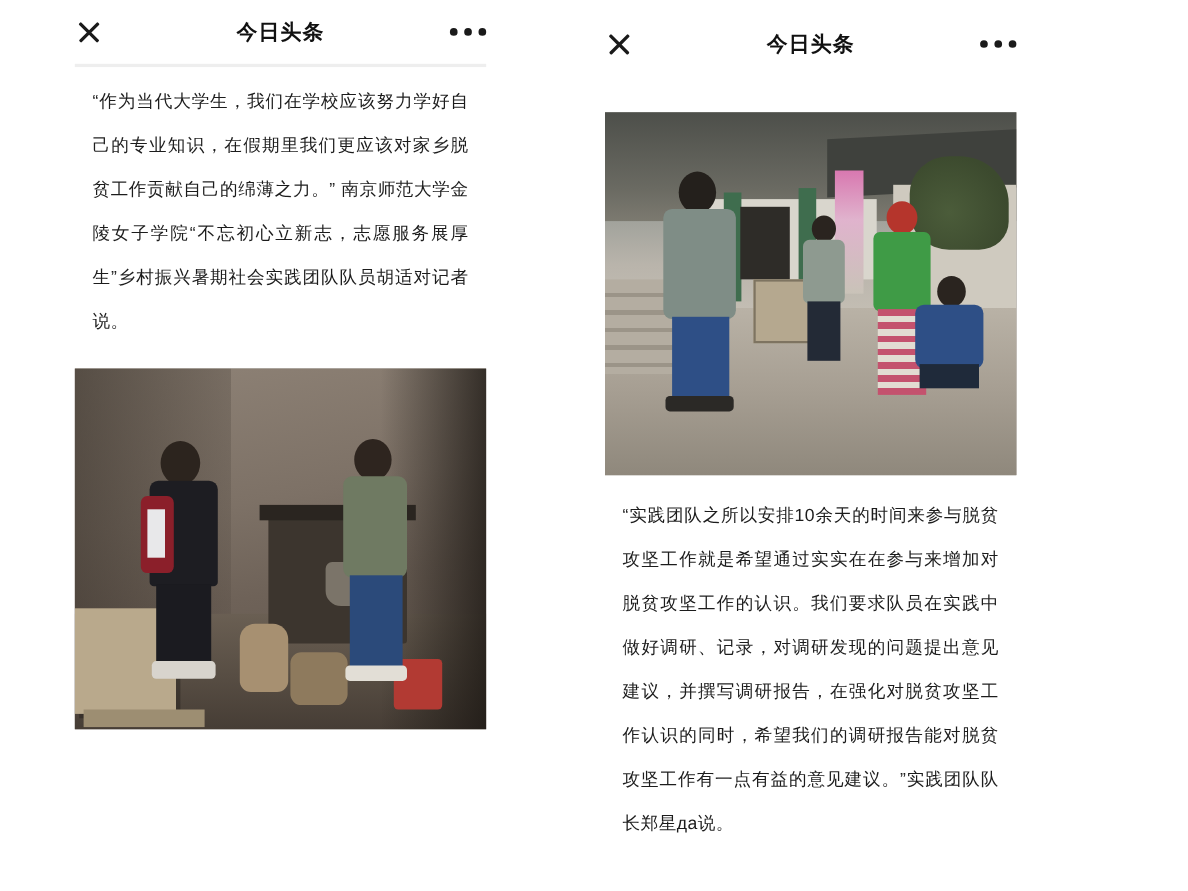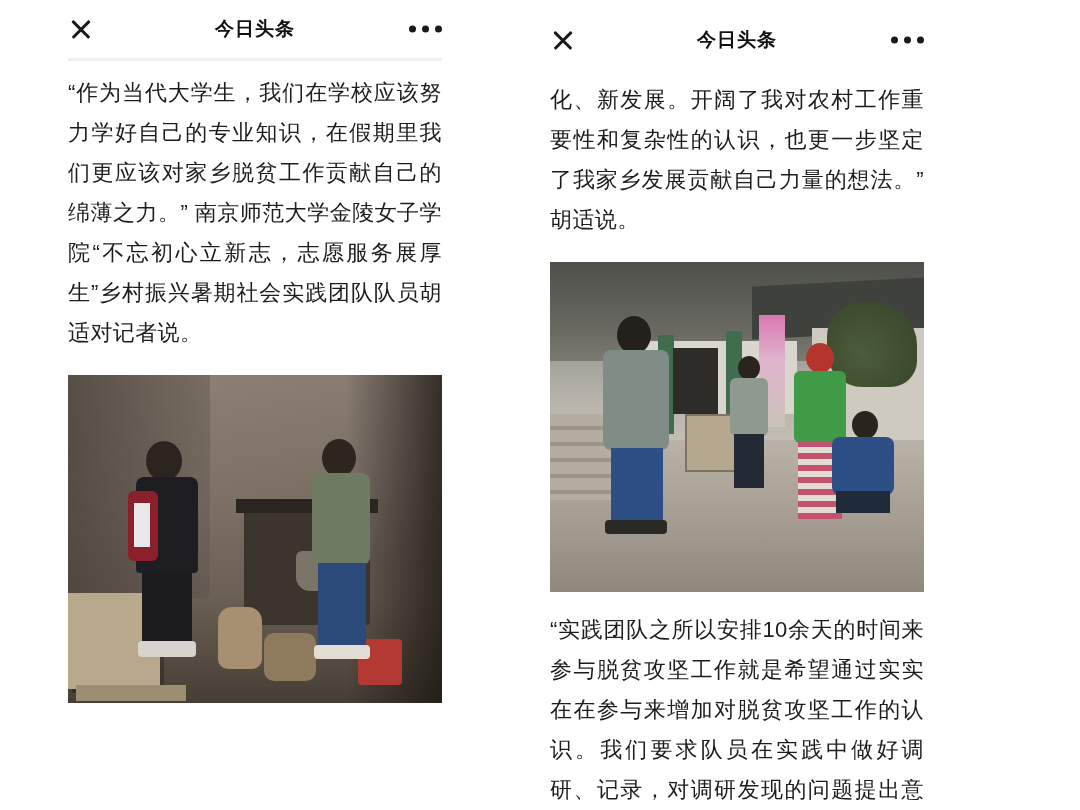--- a/index.html
+++ b/index.html
@@ -93,26 +93,26 @@
     background: #1a1a1a;
   }
   .progress-strip {
     height: 3px;
     width: 100%;
     background: #eeeeee;
     margin-bottom: 12px;
   }
   
   .para {
-    font-size: 22px;
+    font-size: 16px;
     line-height: 40px;
     color: #1c1c1c;
     letter-spacing: 0.4px;
     text-align: justify;
-    margin: 0;
+    margin: 16px;
   }
   .para-clip-top {
     margin-top: 0;
   }
   
   .photo {
     position: relative;
     width: 100%;
     overflow: hidden;
     margin: 22px 0 18px 0;
@@ -349,21 +349,20 @@
         <div class="close-x"></div>
       </div>
       <div class="appbar-title">今日头条</div>
       <div class="dots">
         <span></span>
         <span></span>
         <span></span>
       </div>
     </div>
 
-    <p class="para para-clip-top">化、新发展。开阔了我对农村工作重要性和复杂性的认识，也更一步坚定了我家乡发展贡献自己力量的想法。” 胡适说。</p>
 
     <div class="photo photo-2">
       <div class="p2-sky"></div>
       <div class="p2-roof"></div>
       <div class="p2-roof2"></div>
       <div class="p2-wallwhite"></div>
       <div class="p2-wall-right"></div>
       <div class="p2-pillar1"></div>
       <div class="p2-pillar2"></div>
       <div class="p2-door"></div>

